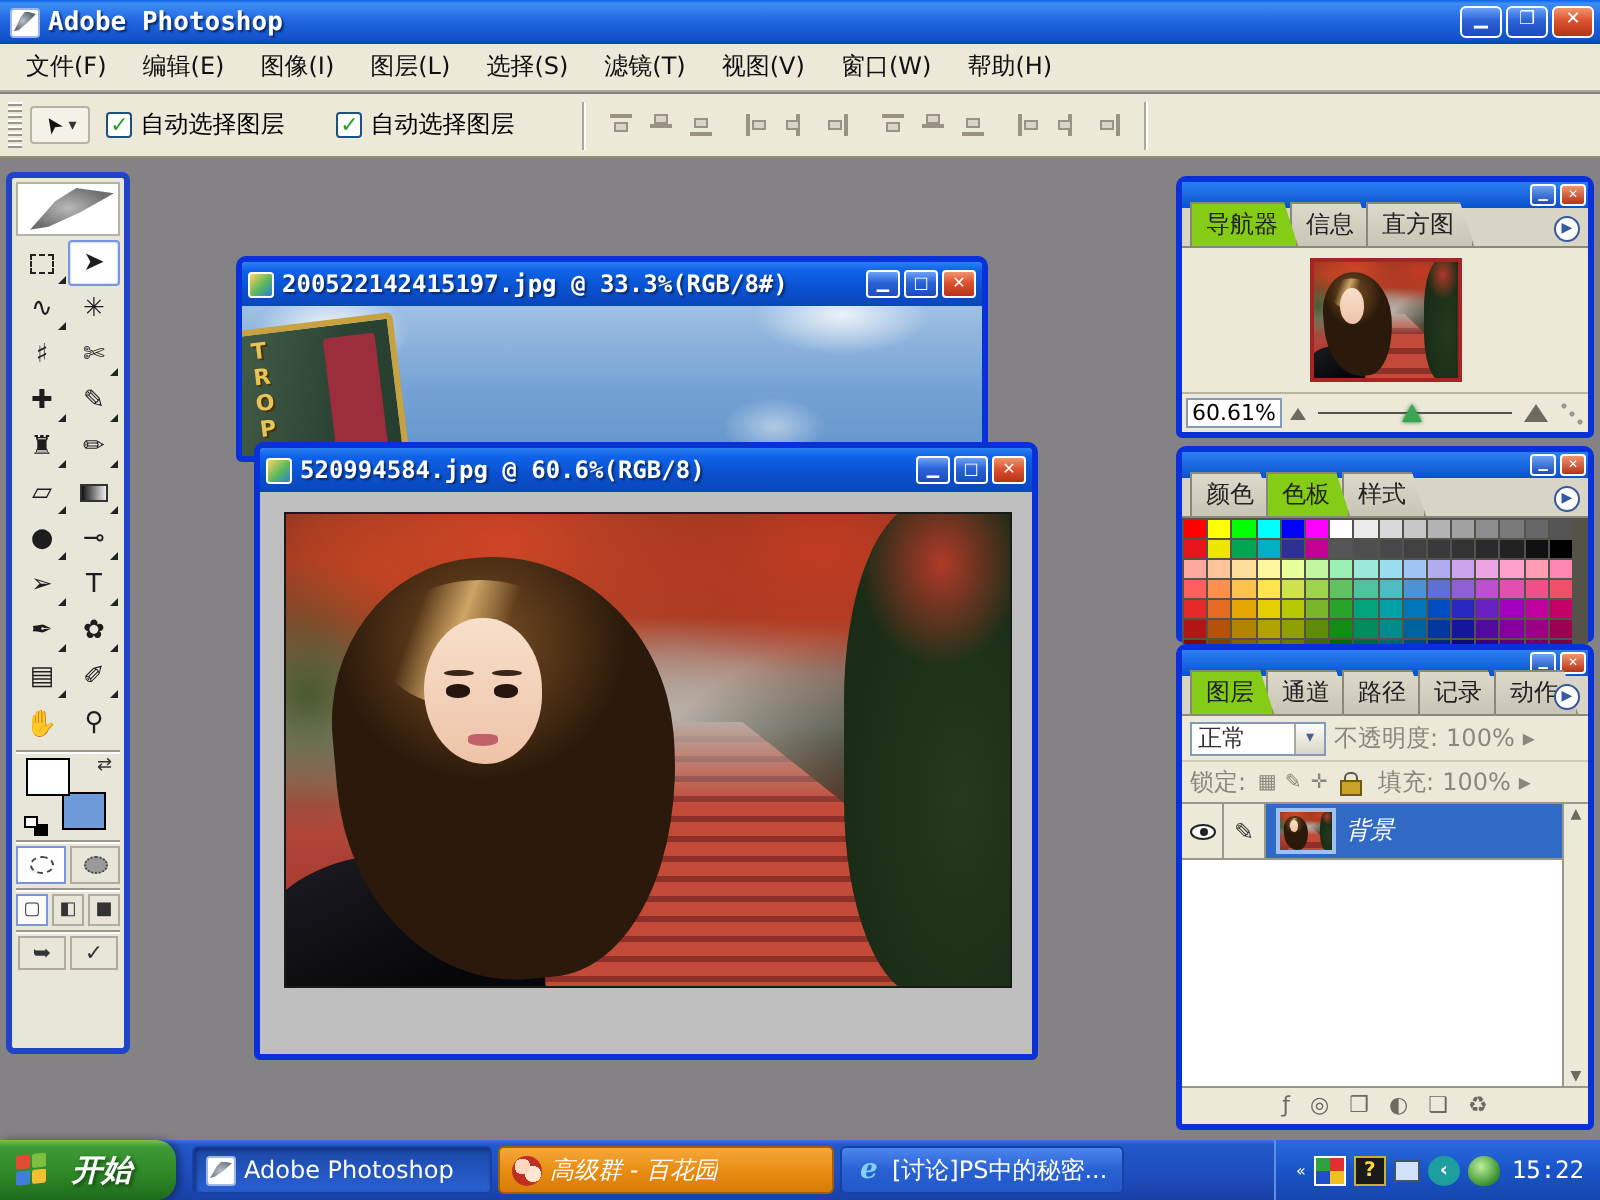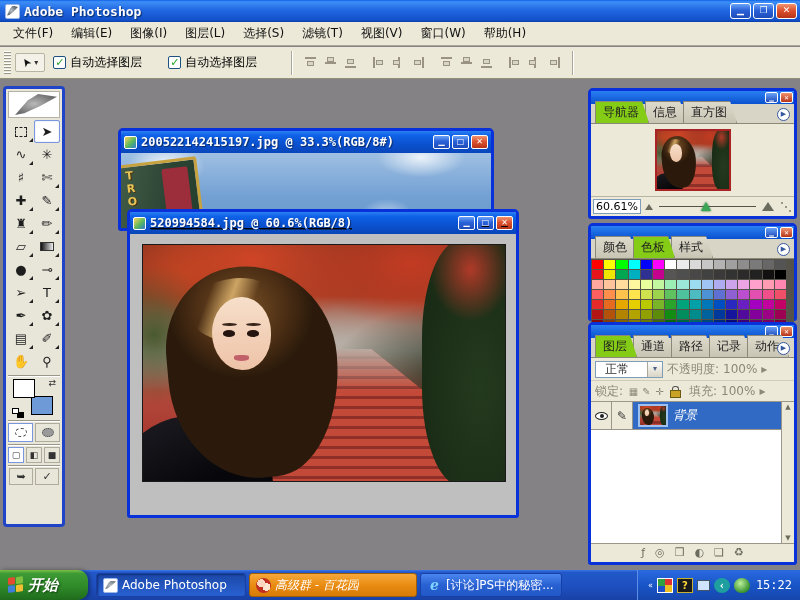--- a/index.html
+++ b/index.html
@@ -66,21 +66,21 @@
   .qm.sel{background:#fff;border-color:#7a96df;}
   .qm-circle{width:12px;height:9px;border:1px dashed #444;border-radius:50%;}
   .qm-circle.filled{background:#9a9a9a;border:1px dotted #444;}
   .scr{width:17px;height:16px;border:1px solid #b0ac9c;background:#e8e5d9;font-size:9px;line-height:14px;text-align:center;color:#333;}
   .scr.sel{background:#fff;border-color:#7a96df;}
   .jmp{width:24px;height:17px;border:1px solid #b0ac9c;background:#e8e5d9;font-size:11px;line-height:15px;text-align:center;color:#333;}
 
   
   .doc{position:absolute;border:3px solid #0831d9;border-radius:5px 5px 3px 3px;background:#bfbfbf;overflow:hidden;}
   #doc-back{left:118px;top:128px;width:376px;height:103px;z-index:2;}
-  #doc-front{left:127px;top:209px;width:392px;height:309px;z-index:3;text-decoration:underline;}
+  #doc-front{left:127px;top:221px;width:392px;height:309px;z-index:3;}
   .doc-title{height:22px;display:flex;align-items:center;padding:0 3px;color:#fff;
     background:linear-gradient(180deg,#2a80f2 0%,#0f62e8 20%,#0a51cf 60%,#0a46ba 100%);}
   .doc-title .dt{font-family:"DejaVu Sans Mono","Liberation Mono",monospace;font-weight:bold;font-size:12px;white-space:nowrap;overflow:hidden;text-shadow:1px 1px 1px #0a2a66;}
   .file-ic{width:13px;height:13px;margin-right:4px;border:1px solid #fff;border-radius:2px;
     background:linear-gradient(135deg,#ffd25e 0%,#59b85c 55%,#2d7dd8 100%);}
   .dcaps{margin-left:auto;display:flex;gap:2px;}
   .dcap{width:17px;height:14px;border:1px solid #fff;border-radius:2px;color:#fff;font-size:8px;line-height:12px;text-align:center;
     background:linear-gradient(180deg,#6aa2f8,#2a62d8 45%,#1e4cba);}
   .dcap.close{background:linear-gradient(180deg,#f0946e,#dd5230 45%,#b63318);}
 
@@ -147,21 +147,21 @@
   .nav-thumbtri{position:absolute;left:44%;top:2px;width:0;height:0;border-left:5px solid transparent;border-right:5px solid transparent;border-bottom:9px solid #3aa653;filter:drop-shadow(0 0 1px #1d6b33);}
   .pgrip{width:12px;height:12px;margin-left:2px;background:radial-gradient(circle at 2px 2px,#9a9789 1px,transparent 1.5px),radial-gradient(circle at 6px 6px,#9a9789 1px,transparent 1.5px),radial-gradient(circle at 10px 10px,#9a9789 1px,transparent 1.5px);}
 
   #pal-swatch{left:588px;top:223px;width:209px;height:98px;}
   #swatch-grid{height:63px;overflow:hidden;background:#55524a;padding:1px;display:flex;flex-wrap:wrap;gap:1px;align-content:flex-start;}
   .swatch{width:11.2px;height:9px;display:block;}
 
   #pal-layers{left:588px;top:322px;width:209px;height:243px;display:flex;flex-direction:column;}
   .lyr-ctrl1{display:flex;align-items:center;gap:4px;height:23px;padding:0 4px;border-bottom:1px solid #cfccbc;}
   .blend-select{display:flex;width:68px;height:17px;border:1px solid #7f9db9;background:#fff;align-items:center;}
-  .blend-select .bs-txt{flex:1;padding-left:9px;font-size:12px;color:#333;}
+  .blend-select .bs-txt{flex:1;padding-left:3px;font-size:12px;color:#333;}
   .bs-btn{width:15px;height:15px;background:linear-gradient(180deg,#fdfdfb,#d8d4c6);border-left:1px solid #aca899;font-size:8px;line-height:14px;text-align:center;color:#4d6185;}
   .gray-lbl{color:#8a8878;font-size:12px;}
   .val-box{color:#8a8878;font-size:12px;}
   .lyr-ctrl2{display:flex;align-items:center;gap:4px;height:21px;padding:0 4px;border-bottom:1px solid #9a9789;}
   .lockic{font-size:10px;color:#8a8878;width:13px;text-align:center;}
   .mini-lock{width:9px;height:10px;position:relative;display:inline-block;}
   .mini-lock::before{content:"";position:absolute;left:2px;top:0;width:5px;height:5px;border:1px solid #555;border-bottom:none;border-radius:3px 3px 0 0;}
   .mini-lock::after{content:"";position:absolute;left:0;top:4px;width:9px;height:6px;background:#c9a227;border:1px solid #6b5a10;}
   .lyr-list{flex:1;background:#fff;position:relative;display:flex;flex-direction:column;overflow:hidden;}
   .lyr-row{height:28px;display:flex;align-items:center;background:#316ac5;color:#fff;border-bottom:1px solid #9a9789;}
@@ -178,21 +178,21 @@
 
   
   #ime-bar{position:absolute;left:646px;top:518px;width:118px;height:26px;background:#d8d4c6;border:2px outset #f2efe4;display:flex;align-items:center;gap:1px;padding:0 2px;z-index:30;}
   .ime-logo{width:16px;height:16px;border:1px solid #888;background:conic-gradient(#e03030 0 25%,#f0c020 25% 50%,#2050c8 50% 75%,#30a040 75%);}
   .ime-btn{height:18px;border:1px outset #f2efe4;background:#e4e0d2;font-size:12px;line-height:16px;text-align:center;padding:0 2px;color:#111;}
   .ime-btn.mode{font-weight:bold;min-width:32px;}
 
   
   #taskbar{position:absolute;left:0;top:570px;width:800px;height:30px;
     background:linear-gradient(180deg,#3a76e8 0%,#2258c8 8%,#1e4fc0 55%,#1941a5 100%);display:flex;align-items:center;z-index:50;}
-  #start-btn{width:88px;height:30px;border-radius:0 10px 10px 0;display:flex;align-items:center;gap:4px;padding:0 10px 0 8px;
+  #start-btn{width:88px;height:30px;border-radius:0 10px 10px 0;display:flex;align-items:center;gap:12px;padding:0 10px 0 8px;
     background:linear-gradient(180deg,#7ac143 0%,#3d9a35 12%,#2f8a28 55%,#1f6b1c 100%);box-shadow:2px 0 4px rgba(0,0,0,.4);}
   .winflag{width:16px;height:16px;display:grid;grid-template-columns:7px 7px;grid-template-rows:7px 7px;gap:1px;transform:skewY(-6deg);}
   .winflag i{border-radius:1px;}
   .winflag .r{background:#e24a32;} .winflag .g{background:#7fbf3f;} .winflag .b{background:#3f7fd8;} .winflag .y{background:#f0c030;}
   #start-btn span{color:#fff;font-weight:bold;font-style:italic;font-size:15px;text-shadow:1px 1px 2px #12400f;}
   .tasks{display:flex;gap:3px;margin-left:8px;}
   .task{height:24px;display:flex;align-items:center;gap:4px;padding:0 6px;border-radius:3px;border:1px solid #1941a5;
     background:linear-gradient(180deg,#4a86f0,#2961d2 50%,#2258c8);color:#fff;font-size:12px;
     font-family:"DejaVu Sans Mono","Liberation Mono",monospace;white-space:nowrap;overflow:hidden;}
   .task.active{background:linear-gradient(180deg,#1c48a8,#2961d2);box-shadow:inset 1px 1px 2px #0f2f78;}

